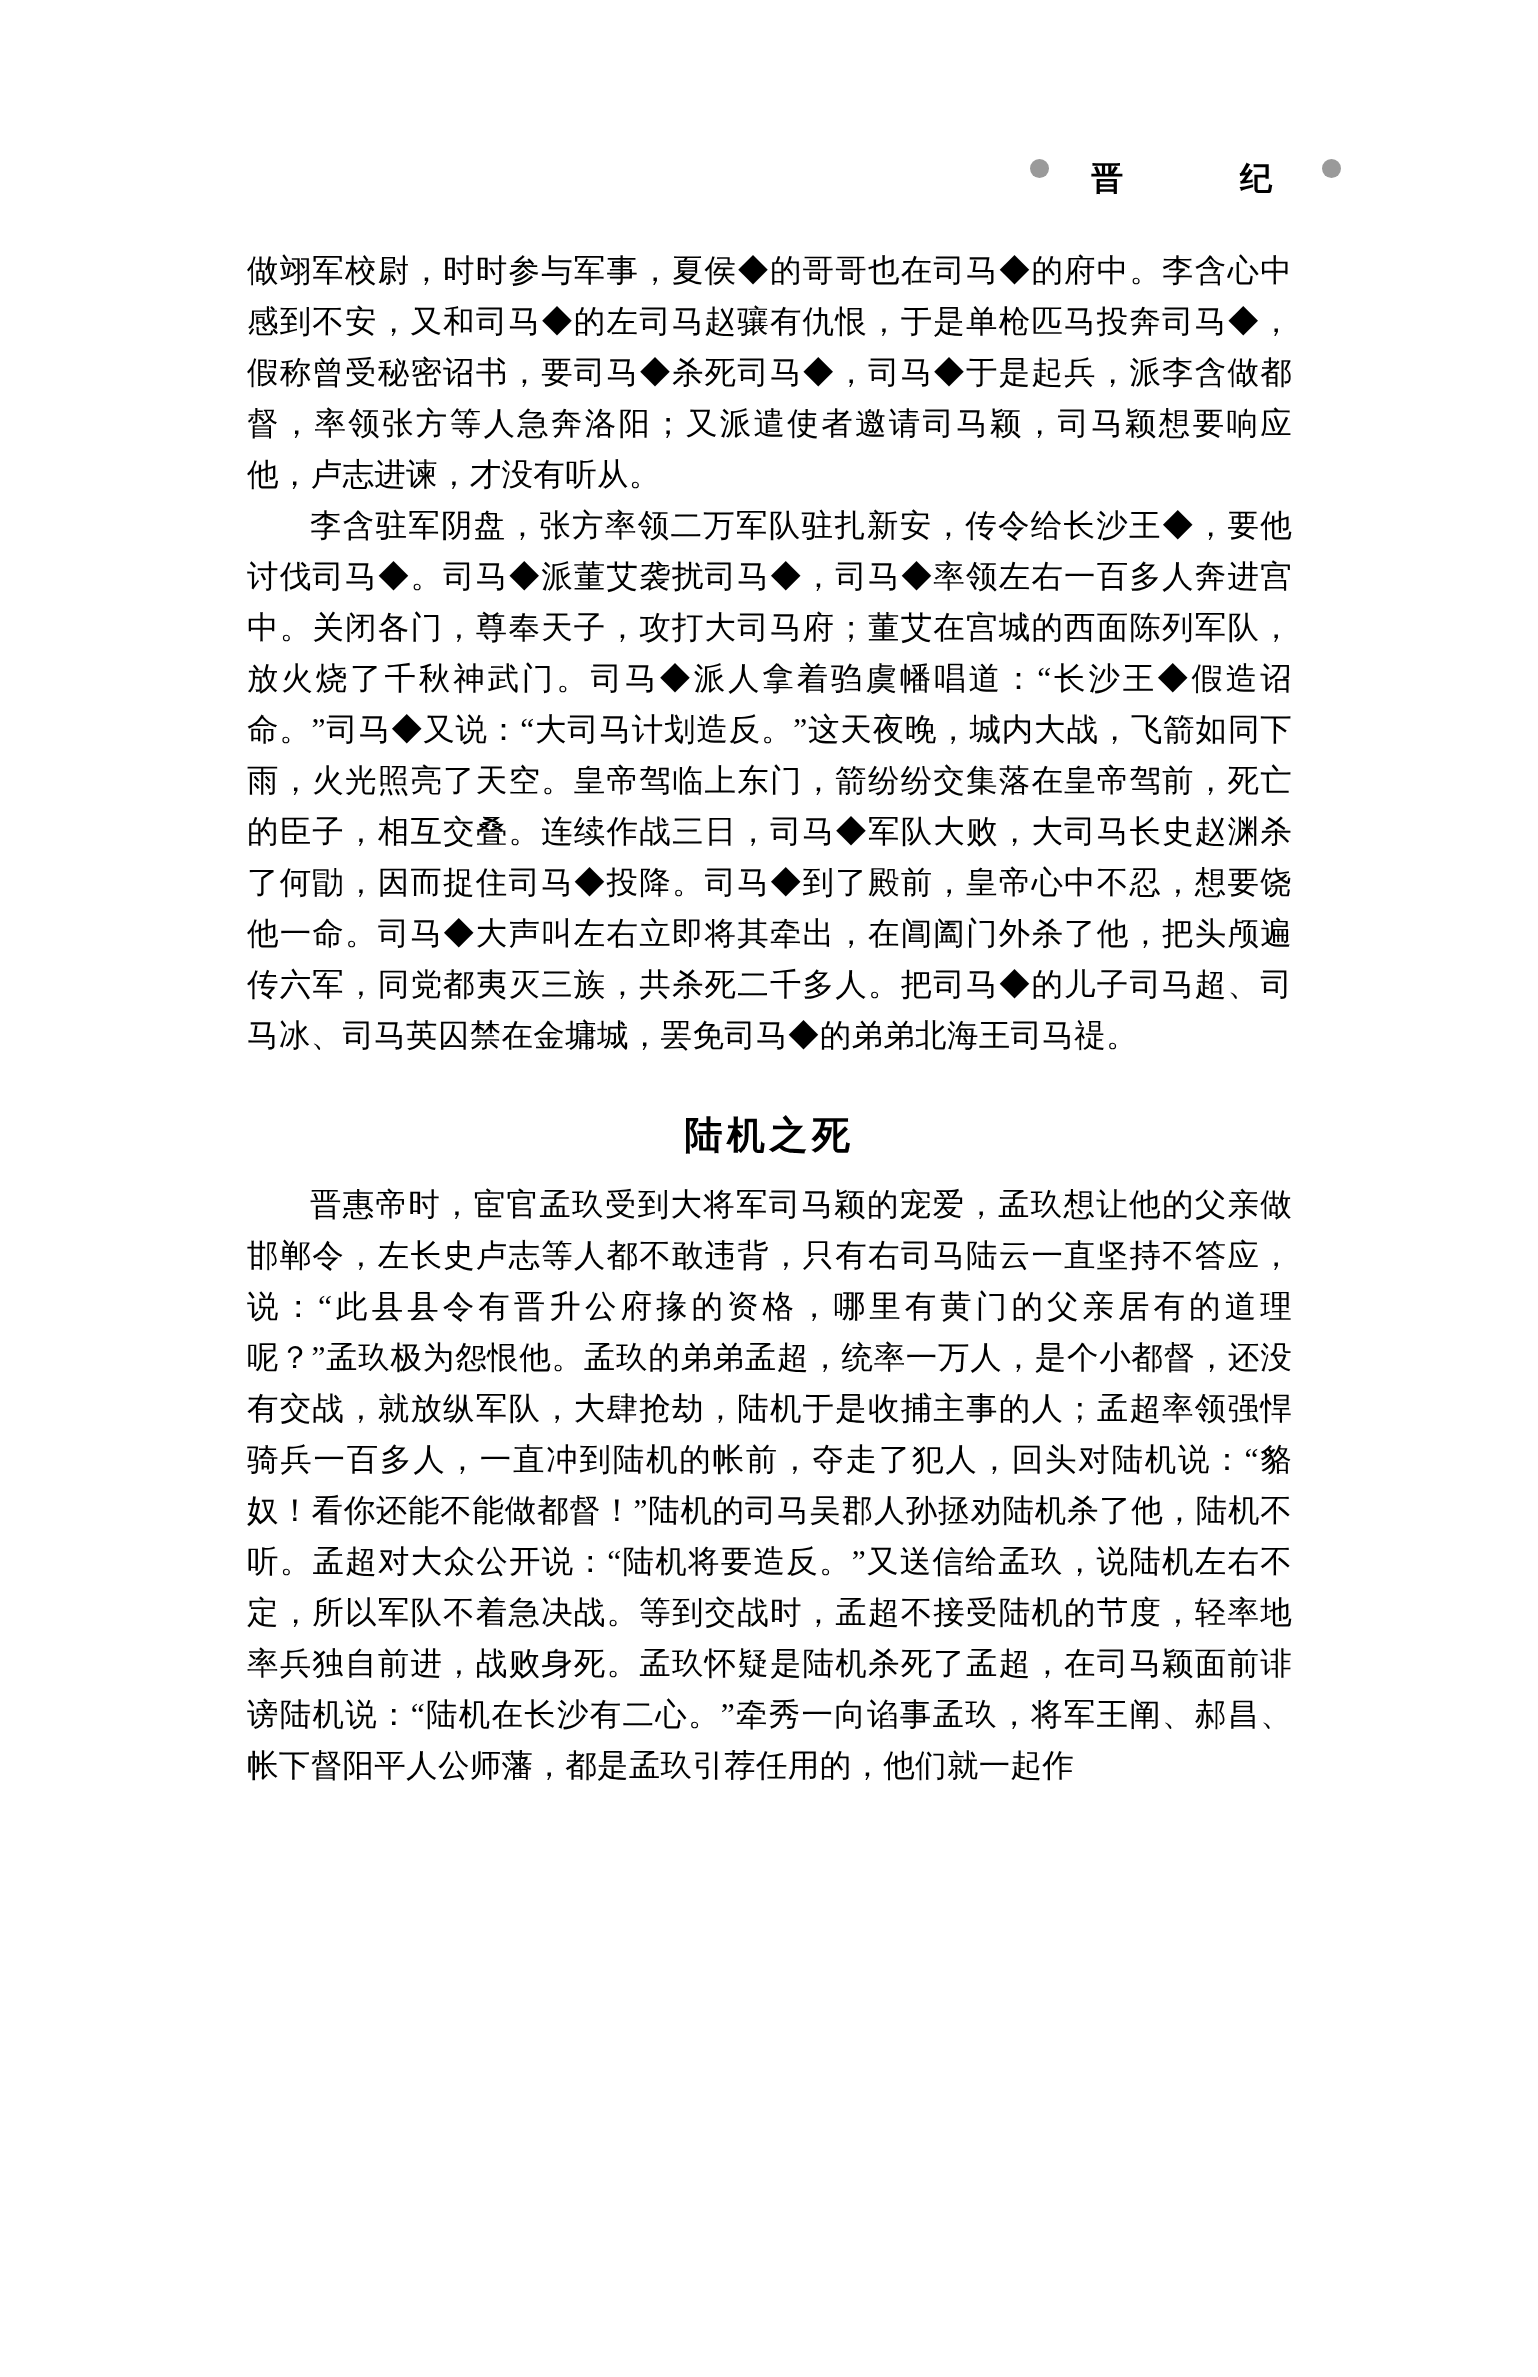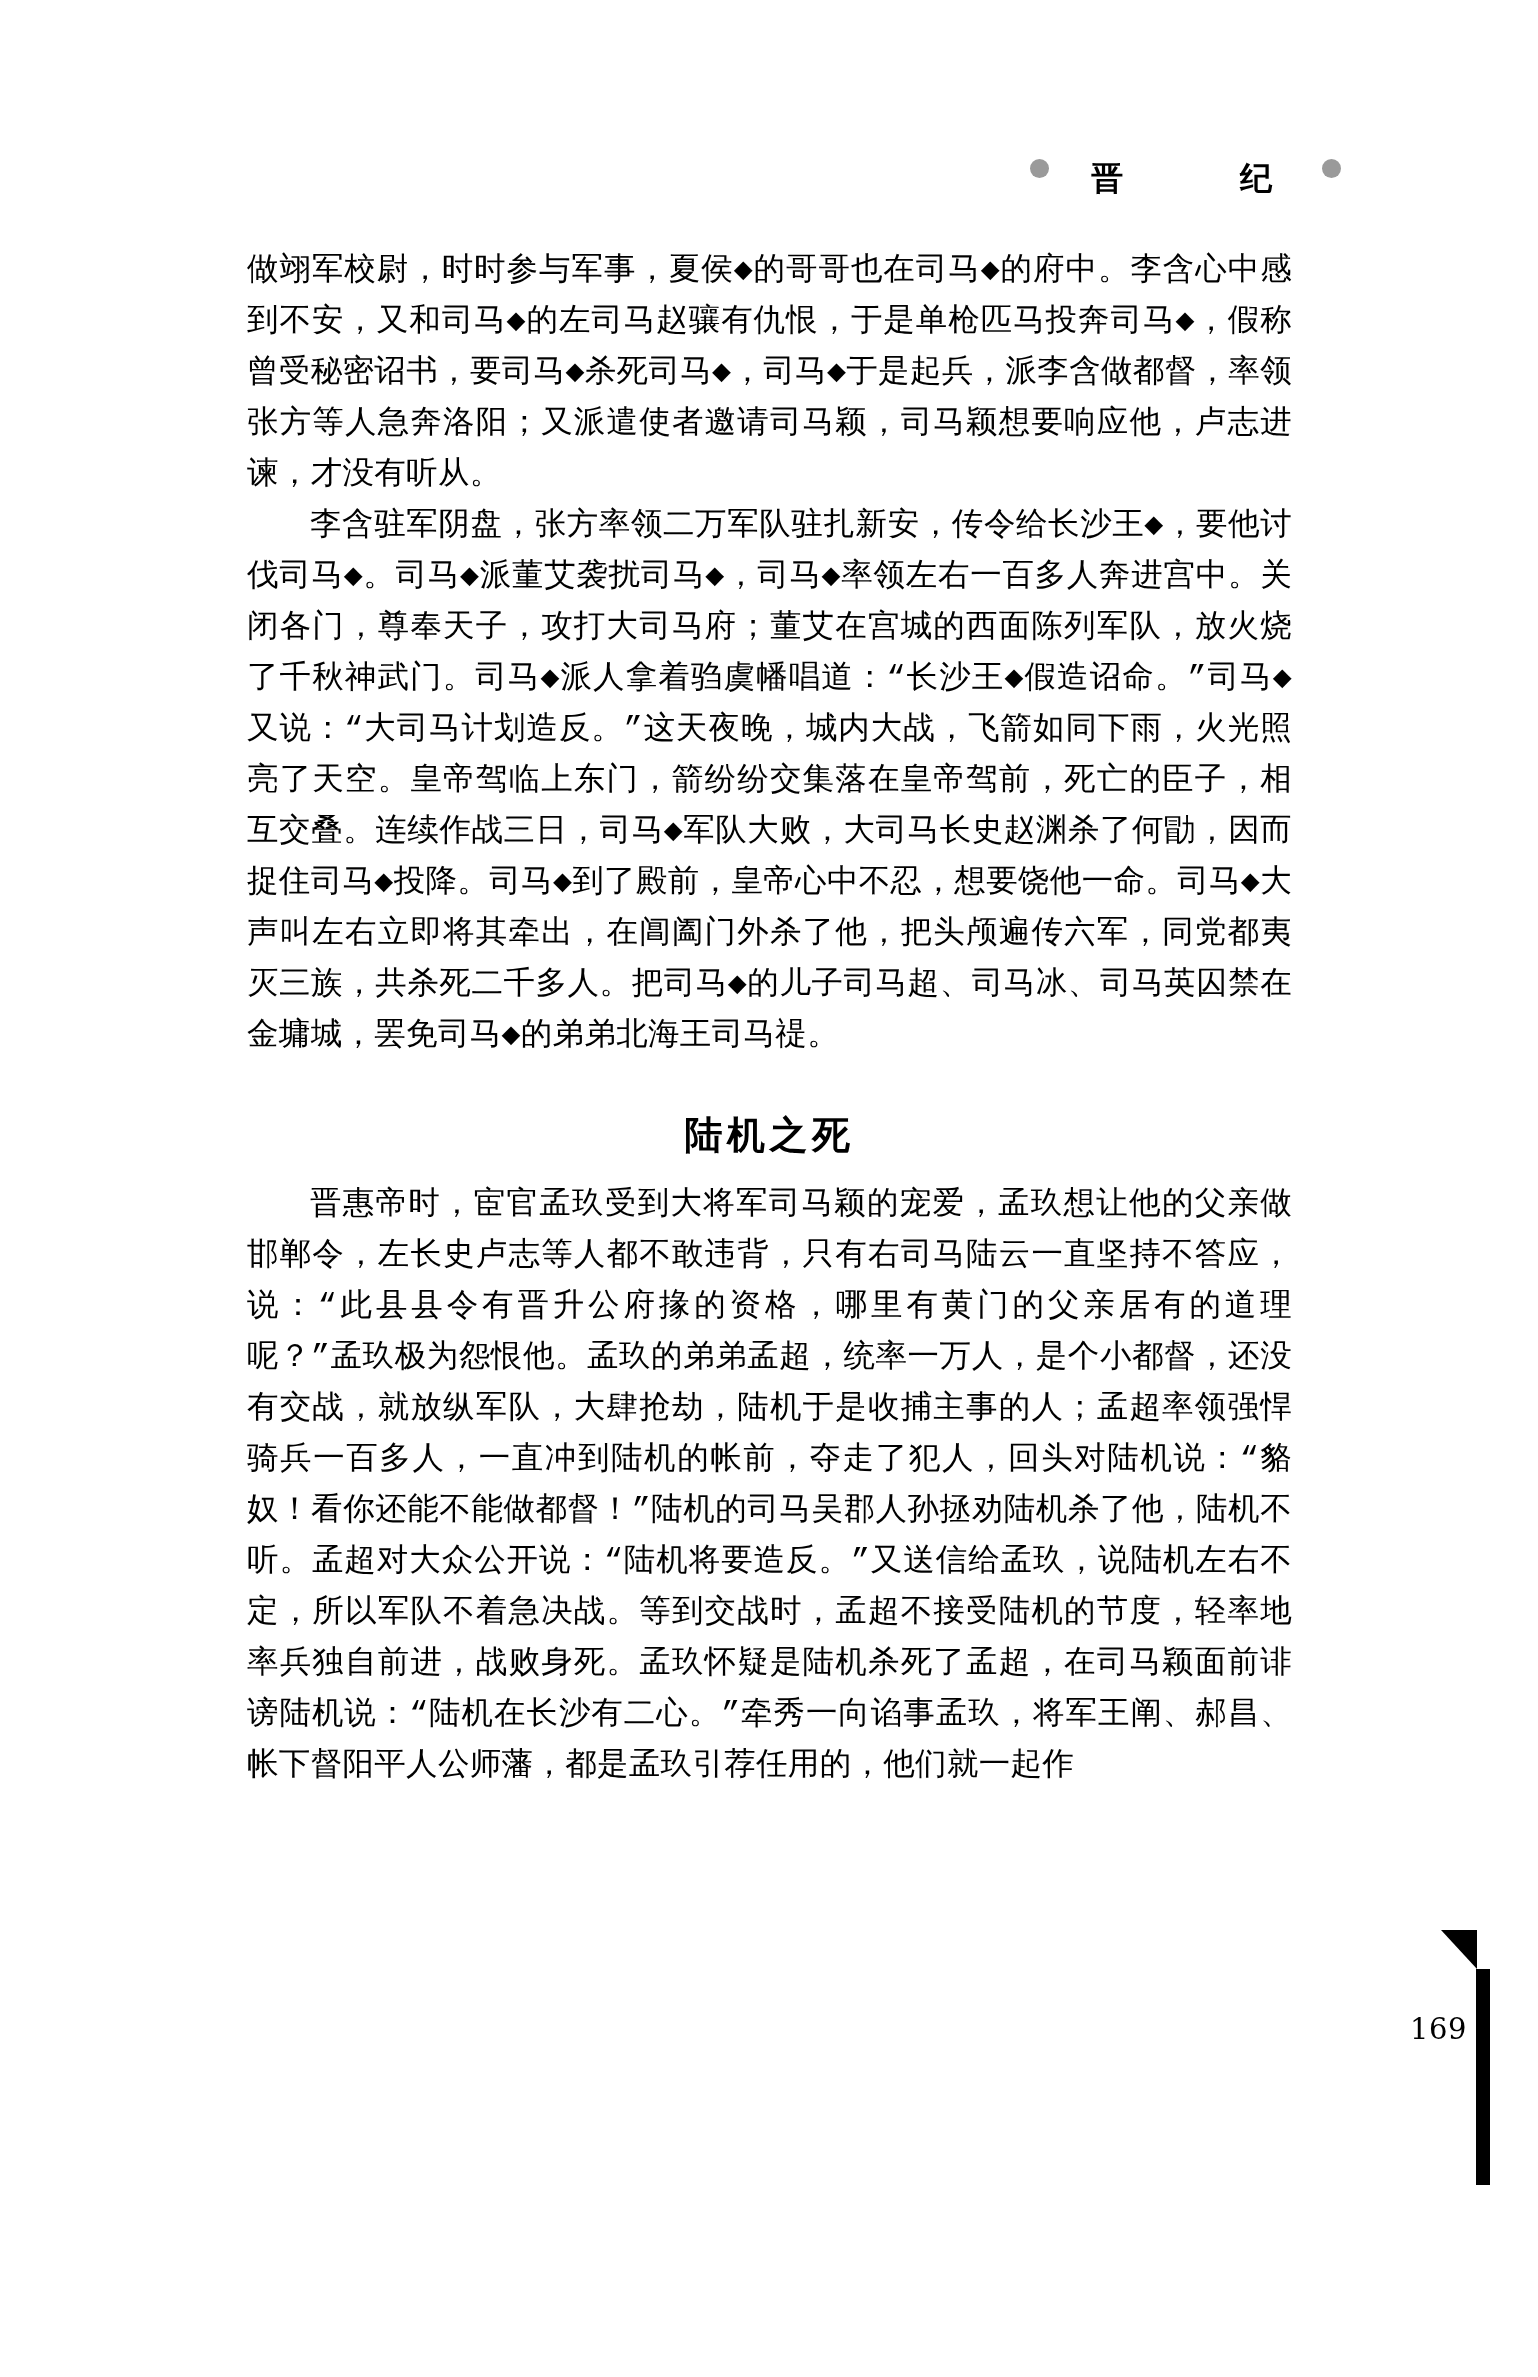--- a/index.html
+++ b/index.html
@@ -50,21 +50,21 @@
     top: 245px;
     width: 1045px;
   }
   p.para {
     margin: 0;
     font-size: 31.5px;
     line-height: 1.62;
     text-align: justify;
     text-justify: inter-character;
     letter-spacing: 0.01em;
-    font-family: Liberation Mono, monospace;
+    font-family: Liberation Serif, serif;
   }
   p.indent {
     text-indent: 2em;
   }
   .section-title {
     margin: 49px 0 18px 0;
     text-align: center;
     font-size: 38px;
     font-weight: bold;
     letter-spacing: 0.12em;
@@ -121,20 +121,15 @@
     <p class="para">做翊军校尉，时时参与军事，夏侯◆的哥哥也在司马◆的府中。李含心中感到不安，又和司马◆的左司马赵骧有仇恨，于是单枪匹马投奔司马◆，假称曾受秘密诏书，要司马◆杀死司马◆，司马◆于是起兵，派李含做都督，率领张方等人急奔洛阳；又派遣使者邀请司马颖，司马颖想要响应他，卢志进谏，才没有听从。</p>
 
     <p class="para indent">李含驻军阴盘，张方率领二万军队驻扎新安，传令给长沙王◆，要他讨伐司马◆。司马◆派董艾袭扰司马◆，司马◆率领左右一百多人奔进宫中。关闭各门，尊奉天子，攻打大司马府；董艾在宫城的西面陈列军队，放火烧了千秋神武门。司马◆派人拿着驺虞幡唱道：“长沙王◆假造诏命。”司马◆又说：“大司马计划造反。”这天夜晚，城内大战，飞箭如同下雨，火光照亮了天空。皇帝驾临上东门，箭纷纷交集落在皇帝驾前，死亡的臣子，相互交叠。连续作战三日，司马◆军队大败，大司马长史赵渊杀了何勖，因而捉住司马◆投降。司马◆到了殿前，皇帝心中不忍，想要饶他一命。司马◆大声叫左右立即将其牵出，在阊阖门外杀了他，把头颅遍传六军，同党都夷灭三族，共杀死二千多人。把司马◆的儿子司马超、司马冰、司马英囚禁在金墉城，罢免司马◆的弟弟北海王司马禔。</p>
 
     <h2 class="section-title">陆机之死</h2>
 
     <p class="para indent">晋惠帝时，宦官孟玖受到大将军司马颖的宠爱，孟玖想让他的父亲做邯郸令，左长史卢志等人都不敢违背，只有右司马陆云一直坚持不答应，说：“此县县令有晋升公府掾的资格，哪里有黄门的父亲居有的道理呢？”孟玖极为怨恨他。孟玖的弟弟孟超，统率一万人，是个小都督，还没有交战，就放纵军队，大肆抢劫，陆机于是收捕主事的人；孟超率领强悍骑兵一百多人，一直冲到陆机的帐前，夺走了犯人，回头对陆机说：“貉奴！看你还能不能做都督！”陆机的司马吴郡人孙拯劝陆机杀了他，陆机不听。孟超对大众公开说：“陆机将要造反。”又送信给孟玖，说陆机左右不定，所以军队不着急决战。等到交战时，孟超不接受陆机的节度，轻率地率兵独自前进，战败身死。孟玖怀疑是陆机杀死了孟超，在司马颖面前诽谤陆机说：“陆机在长沙有二心。”牵秀一向谄事孟玖，将军王阐、郝昌、帐下督阳平人公师藩，都是孟玖引荐任用的，他们就一起作</p>
 
   </div>
 
-  <div class="corner">
-    <span class="corner-tri"></span>
-    <span class="corner-bar"></span>
-    <span class="page-number">169</span>
-  </div>
 
 </div>
 
 
 </body></html>

